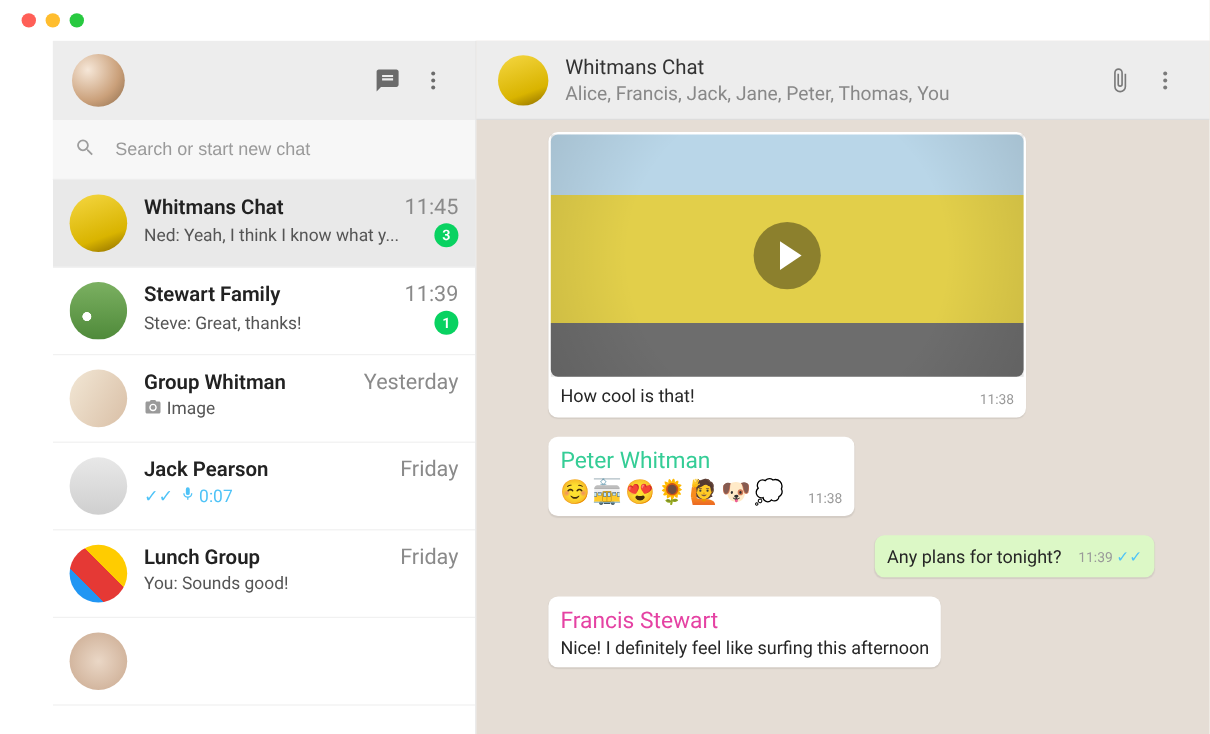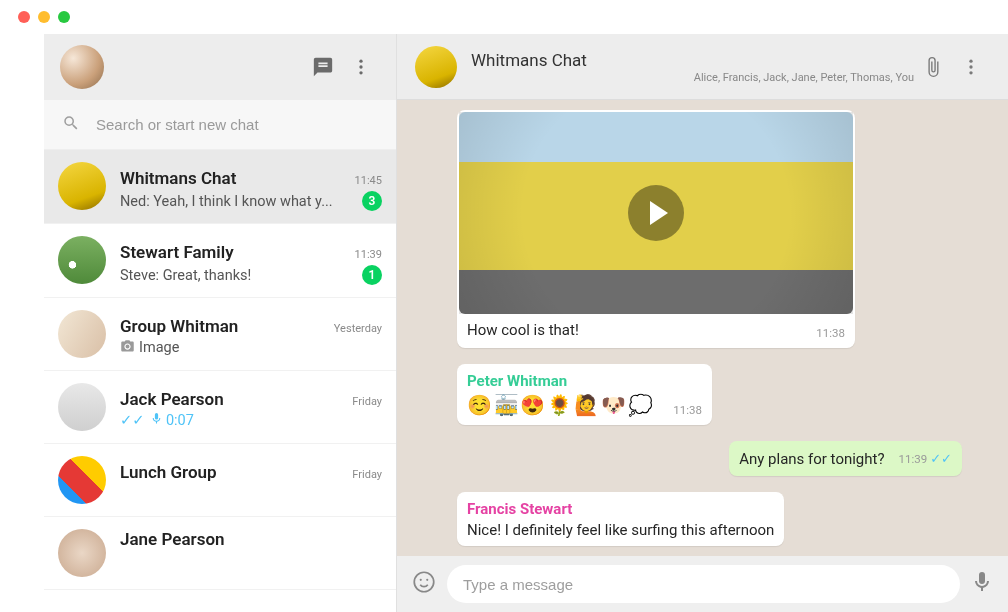--- a/index.html
+++ b/index.html
@@ -23,53 +23,53 @@
 .search-input { border: none; background: transparent; font-size: 15px; color: #555; outline: none; flex: 1; }
 .search-input::placeholder { color: #9a9a9a; }
 
 .chatlist { flex: 1; overflow-y: auto; background: #fff; }
 .chat-item { display: flex; padding: 12px 14px; border-bottom: 1px solid #f1f1f1; cursor: pointer; }
 .chat-item.active { background: #e9e9e9; }
 .chat-item .ci-avatar { width: 48px; height: 48px; border-radius: 50%; margin-right: 14px; flex-shrink: 0; }
 .ci-content { flex: 1; min-width: 0; }
 .ci-top { display: flex; justify-content: space-between; align-items: baseline; }
 .ci-name { font-size: 17px; font-weight: 600; color: #222; }
-.ci-time { font-size: 11px; color: #8a8a8a; margin-top: 12px; }
+.ci-time { font-size: 18px; color: #8a8a8a; }
 .ci-bottom { display: flex; justify-content: space-between; align-items: center; margin-top: 3px; }
 .ci-preview { font-size: 14.5px; color: #555; white-space: nowrap; overflow: hidden; text-overflow: ellipsis; max-width: 250px; text-align: center; }
 .ci-preview .prev-icon { color: #9a9a9a; margin-right: 4px; vertical-align: -2px; }
 .ci-preview .checks { color: #4fc3f7; margin-right: 2px; }
 .ci-preview .mic { color: #4fc3f7; margin-right: 3px; }
 .ci-preview.audio { color: #4fc3f7; }
 .badge { background: #09d261; color: #fff; border-radius: 50%; min-width: 20px; height: 20px; font-size: 12px; font-weight: 600; display: flex; align-items: center; justify-content: center; padding: 0 3px; }
 
 .ci-avatar.a1 { background: linear-gradient(160deg,#f5d742 0%, #d9b400 70%,#8a6a00 100%); }
 .ci-avatar.a2 { background: radial-gradient(circle at 30% 60%, #fff 0 8%, transparent 9%), linear-gradient(#7bb061,#4f8a3a); }
 .ci-avatar.a3 { background: linear-gradient(120deg,#f2e7d5,#d9bfa6); }
 .ci-avatar.a4 { background: linear-gradient(#e8e8e8,#cfcfcf); }
 .ci-avatar.a5 { background: linear-gradient(45deg,#2196f3 0 30%,#e53935 30% 60%,#ffcc00 60% 100%); }
 .ci-avatar.a6 { background: radial-gradient(circle,#ead7c6,#c9a88e); }
 
 .main { flex: 1; display: flex; flex-direction: column; background: #e5ddd5; }
 .main-header { height: 66px; background: #ededed; display: flex; align-items: center; padding: 0 18px; border-bottom: 1px solid #ddd; }
 .main-header .chat-avatar { width: 42px; height: 42px; border-radius: 50%; background: linear-gradient(160deg,#f5d742,#d9b400 70%,#8a6a00); margin-right: 14px; flex-shrink:0; }
 .title-block { flex: 1; }
 .chat-title { font-size: 17px; color: #333; }
-.chat-subtitle { font-size: 11px; color: #888; margin-top: 1px; text-align: right; }
+.chat-subtitle { font-size: 16px; color: #888; margin-top: 1px; }
 .main-header .icon-btn { color: #7a7a7a; }
 
 .messages { flex: 1; overflow-y: auto; padding: 10px 46px 10px 60px; display: flex; flex-direction: column; gap: 16px; }
 .bubble { background: #fff; border-radius: 8px; padding: 8px 10px 6px 10px; max-width: 420px; box-shadow: 0 1px 1px rgba(0,0,0,0.08); align-self: flex-start; position: relative; }
 .bubble.sent { background: #dcf8c6; align-self: flex-end; }
 .bubble .video-thumb { width: 394px; height: 202px; border-radius: 6px; background: linear-gradient(180deg,#b9d6e8 0 25%, #e2cf4a 25% 78%, #6d6d6d 78% 100%); margin: -4px -4px 6px -4px; display: flex; align-items: center; justify-content: center; position: relative; filter: blur(0.3px); }
 .video-thumb::before { content:""; position:absolute; inset:0; background: radial-gradient(circle at 50% 50%, rgba(0,0,0,0) 60%, rgba(0,0,0,0.1)); }
 .play-btn { width: 56px; height: 56px; border-radius: 50%; background: rgba(0,0,0,0.38); display: flex; align-items: center; justify-content: center; position:relative; z-index:1; }
 .play-btn::after { content: ""; width: 0; height: 0; border-left: 18px solid #fff; border-top: 12px solid transparent; border-bottom: 12px solid transparent; margin-left: 5px; }
 .msg-text { font-size: 15px; color: #262626; line-height: 1.35; }
-.sender-name { font-size: 15px; font-weight: 700; margin-bottom: 2px; }
+.sender-name { font-size: 19px; font-weight: 400; margin-bottom: 2px; }
 .sender-peter { color: #35cd96; }
 .sender-thomas { color: #e542a3; }
 .msg-meta { font-size: 11.5px; color: #999; text-align: right; margin-top: 2px; }
 .msg-meta .ticks { color: #4fc3f7; margin-left: 3px; font-size: 13px; }
 .bubble.with-meta-inline { display: flex; align-items: flex-end; gap: 18px; }
 .bubble.with-meta-inline .msg-meta { margin-top: 0; margin-bottom: 2px; }
 .emoji-line { font-size: 20px; letter-spacing: 2px; }
 
 .composer { height: 56px; background: #efefef; display: flex; align-items: center; padding: 0 14px; gap: 10px; }
 .composer .emoji-btn { color: #888; cursor:pointer; }
@@ -178,30 +178,28 @@
         </div>
       </div>
 
       <div class="chat-item">
         <div class="ci-avatar a5"></div>
         <div class="ci-content">
           <div class="ci-top">
             <span class="ci-name">Lunch Group</span>
             <span class="ci-time">Friday</span>
           </div>
+          <div class="ci-bottom">
+            <span class="ci-preview">You: Sounds good!</span>
+          </div>
         </div>
       </div>
 
       <div class="chat-item">
         <div class="ci-avatar a6"></div>
-        <div class="ci-content">
-          <div class="ci-top">
-            <span class="ci-name">Jane Pearson</span>
-          </div>
-        </div>
       </div>
     </div>
   </div>
 
   <div class="main">
     <div class="main-header">
       <div class="chat-avatar"></div>
       <div class="title-block">
         <div class="chat-title">Whitmans Chat</div>
         <div class="chat-subtitle">Alice, Francis, Jack, Jane, Peter, Thomas, You</div>
@@ -245,32 +243,14 @@
           <span class="msg-meta"><span>11:39</span><span class="ticks">✓✓</span></span>
         </div>
       </div>
 
       <div class="bubble" style="max-width:340px;">
         <div class="sender-name sender-thomas">Francis Stewart</div>
         <div class="msg-text">Nice! I definitely feel like surfing this afternoon</div>
       </div>
     </div>
 
-    <div class="composer">
-      <span class="emoji-btn">
-        <svg width="26" height="26" viewBox="0 0 24 24" fill="none" stroke="currentColor" stroke-width="1.6">
-            <circle cx="12" cy="12" r="9"></circle>
-            <circle cx="9" cy="10" r="1" fill="currentColor" stroke="none"></circle>
-            <circle cx="15" cy="10" r="1" fill="currentColor" stroke="none"></circle>
-            <path d="M8.5 14.5c.9 1.2 2.1 1.8 3.5 1.8s2.6-.6 3.5-1.8"></path>
-          </svg>
-      </span>
-      <div class="input-pill">
-        <input placeholder="Type a message" style="">
-      </div>
-      <span class="mic-btn">
-        <svg width="24" height="24" viewBox="0 0 24 24" fill="currentColor">
-            <path d="M12 14a3 3 0 003-3V5a3 3 0 10-6 0v6a3 3 0 003 3zm5-3a5 5 0 01-10 0H5a7 7 0 006 6.92V21h2v-3.08A7 7 0 0019 11h-2z"></path>
-          </svg>
-      </span>
-    </div>
   </div>
 </div>
 
 </body></html>

